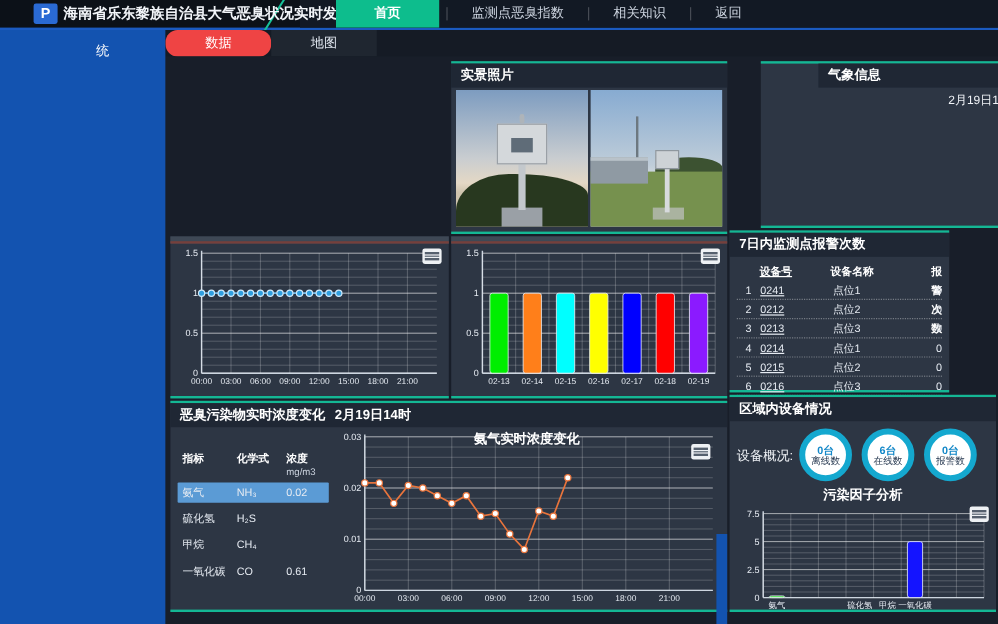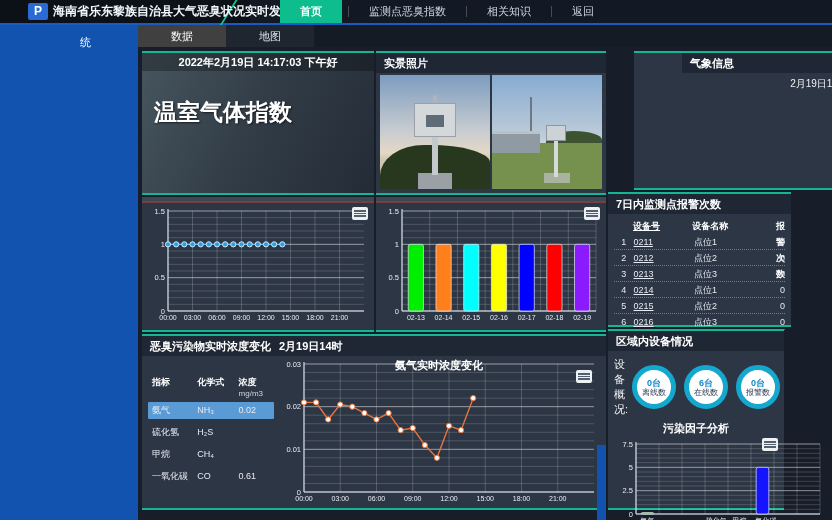--- a/index.html
+++ b/index.html
@@ -12,29 +12,29 @@
           border-bottom:2px solid #1b5ac0;}
   .navbar-right-bg{position:absolute;left:250px;top:0;width:582px;height:23px;background:#121924;}
   .nav-slash{position:absolute;left:228px;top:-4px;width:26px;height:32px;
              border-left:2px solid #17c39a;transform:skewX(-32deg);}
   .logo{position:absolute;left:28px;top:3px;width:20px;height:17px;background:#2a6ad4;
         border-radius:2px;color:#fff;font-size:12px;font-weight:bold;text-align:center;line-height:16px;}
   .app-title{position:absolute;left:53px;top:0;height:23px;line-height:23px;
              font-size:12px;font-weight:bold;color:#f2f5f9;white-space:nowrap;}
   .nav-items{position:absolute;left:280px;top:0;height:23px;display:flex;align-items:stretch;}
   .nav-item{padding:0 14px;font-size:11px;line-height:23px;color:#cdd5e0;cursor:pointer;white-space:nowrap;}
-  .nav-item.active{background:#0dbd8d;color:#fff;font-weight:bold;padding:0 20px;}
+  .nav-item.active{background:#0dbd8d;color:#fff;font-weight:bold;padding:0 32px;}
   .nav-sep{width:1px;height:11px;background:rgba(255,255,255,.22);margin:6px 6px 0 6px;}
 
   
   .sidebar{position:absolute;left:0;top:25px;width:138px;height:495px;background:#1353b0;}
   .sidebar-label{position:absolute;left:80px;top:10px;font-size:11px;color:#fff;}
   .tabstrip{position:absolute;left:138px;top:25px;width:694px;height:22px;background:#151b25;display:flex;}
   .tab{width:88px;text-align:center;font-size:11px;line-height:22px;color:#dfe5ee;cursor:pointer;}
-  .tab.active{background:#404040;color:#fff;}
+  .tab.active{background:#ef4444;color:#fff;border-radius:10px;}
   .tab.inactive{background:#1f2630;}
 
   
   .content{position:absolute;left:138px;top:47px;width:694px;height:473px;background:#181e29;}
   .panel{position:absolute;background:#2d3644;border-top:2px solid #14b794;border-bottom:2px solid #14b794;}
   .panel-header{height:20px;background:#1f2734;color:#fff;font-size:11px;font-weight:bold;
                 line-height:20px;padding:0 8px;display:flex;}
   .dz-strip{height:6px;background:#3e4855;border-bottom:2px solid #76403c;}
   .panel.no-teal-top{border-top:none;}
 
@@ -102,21 +102,21 @@
   .odor-row.hl{background:#5b9bd5;}
   .o-name{width:50px;padding-left:4px;}
   .o-form{width:42px;}
   .o-val{width:36px;}
   .o-unit{font-weight:normal;font-size:8px;color:#cdd5e0;}
   .nh3-chart-wrap{position:relative;width:322px;height:150px;}
   .nh3-title{position:absolute;left:0;top:2px;width:100%;text-align:center;
              font-size:11px;font-weight:bold;color:#fff;}
 
   
-  .device-panel{left:470px;top:282px;width:176px;height:181px;}
+  .device-panel{left:470px;top:282px;width:222px;height:181px;}
   .device-row{display:flex;align-items:center;padding:6px 4px 0 6px;}
   .overview-label{font-size:11px;color:#f0f3f7;width:52px;}
   .stat-circles{display:flex;gap:8px;}
   .stat-circle{width:44px;height:44px;border-radius:50%;background:#fff;border:5px solid #14a8cf;
                display:flex;flex-direction:column;align-items:center;justify-content:center;}
   .stat-count{font-size:9px;font-weight:bold;color:#1488c8;line-height:10px;}
   .stat-label{font-size:8px;color:#24364e;line-height:9px;}
   .factor-title{text-align:center;font-size:11px;font-weight:bold;color:#fff;margin-top:4px;}
   .factor-chart-wrap{position:relative;margin-left:2px;}
 
@@ -149,24 +149,20 @@
     <div class="sidebar-label">统</div>
   </div>
 
   <div class="tabstrip">
     <div class="tab active">数据</div>
     <div class="tab inactive">地图</div>
   </div>
 
   <div class="content">
 
-    <div class="panel clock-panel">
-      <div class="clock-datebar">2022年2月19日  14:17:03 下午好</div>
-      <div class="clock-title">温室气体指数</div>
-    </div>
 
     <div class="panel photos-panel">
       <div class="panel-header">
         <span>实景照片</span>
       </div>
       <div class="photos-row">
         <div class="photo">
           <div class="p1-sky"></div>
           <div class="p1-trees"></div>
           <div class="p1-base"></div>
@@ -334,21 +330,21 @@
       <div class="alarm-table">
         <div class="alarm-hrow">
           <span class="c-idx"></span>
           <span class="c-id">设备号</span>
           <span class="c-name">设备名称</span>
           <span class="c-cnt">报警次数</span>
         </div>
         <div id="alarm-body">
             <div class="alarm-row">
               <span class="c-idx">1</span>
-              <span class="c-id">0211</span>
+              <span class="c-id">0241</span>
               <span class="c-name">点位1</span>
               <span class="c-cnt">0</span>
             </div>
             <div class="alarm-row">
               <span class="c-idx">2</span>
               <span class="c-id">0212</span>
               <span class="c-name">点位2</span>
               <span class="c-cnt">0</span>
             </div>
             <div class="alarm-row">

